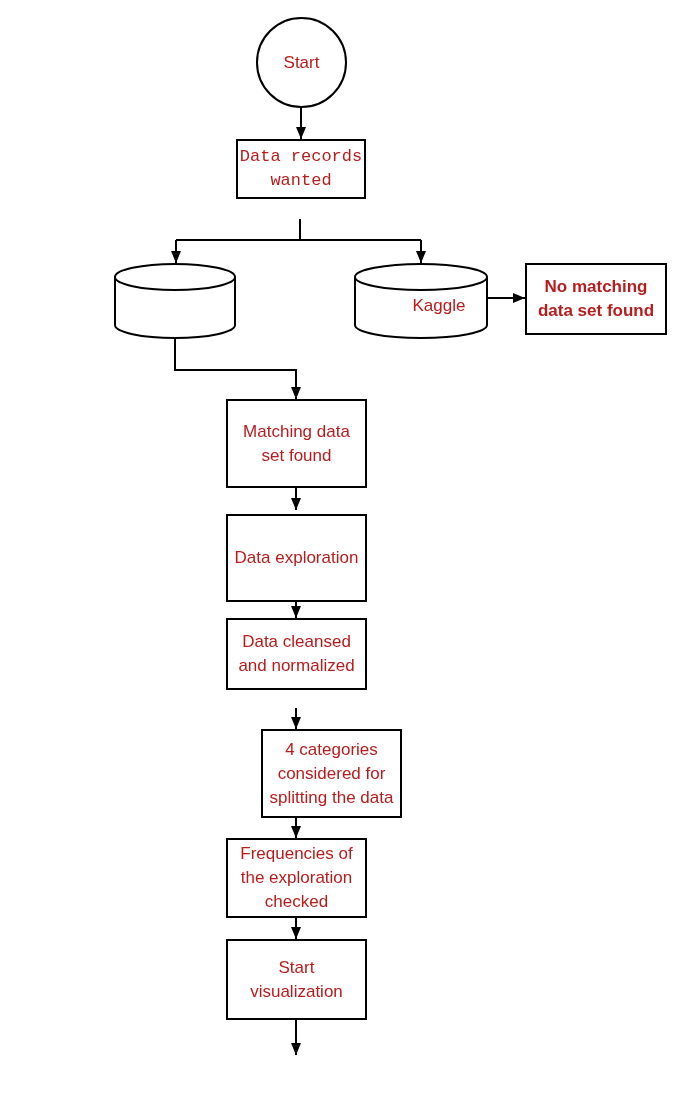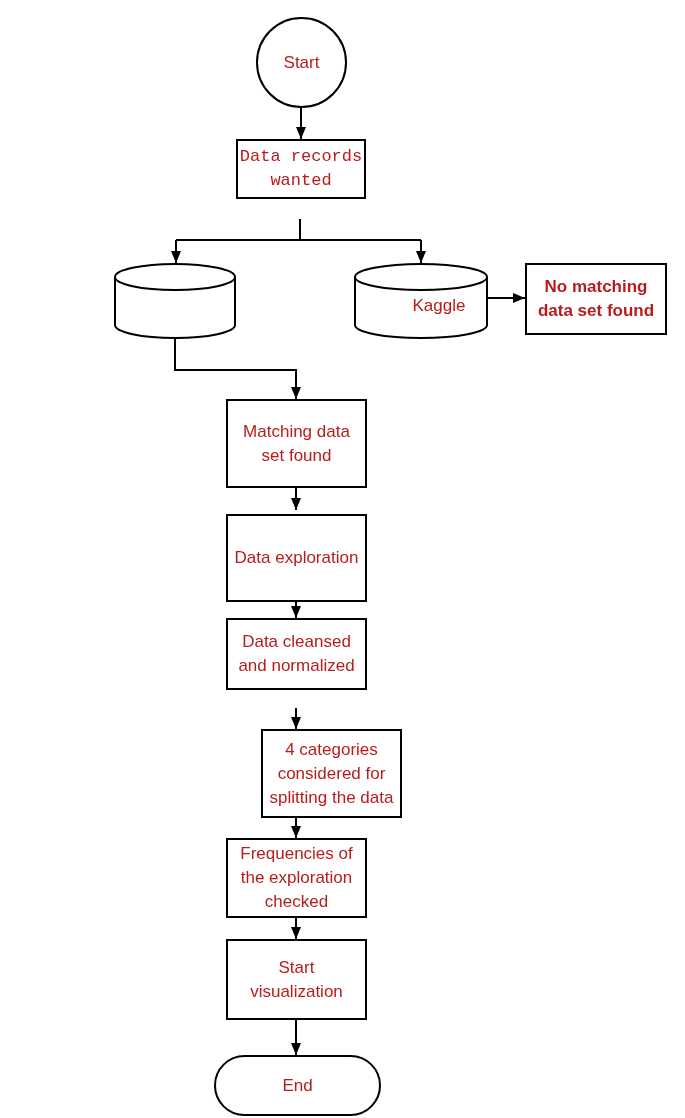--- a/index.html
+++ b/index.html
@@ -151,17 +151,14 @@
     <span class="label">Frequencies of
 the exploration
 checked</span>
   </div>
 
   <div class="node" style="left:226px; top:939px; width:141px; height:81px;">
     <span class="label">Start
 visualization</span>
   </div>
 
-  <div class="node stadium" style="left:214px; top:1055px; width:167px; height:61px;">
-    <span class="label">End</span>
-  </div>
 
 </div>
 
 </body></html>

